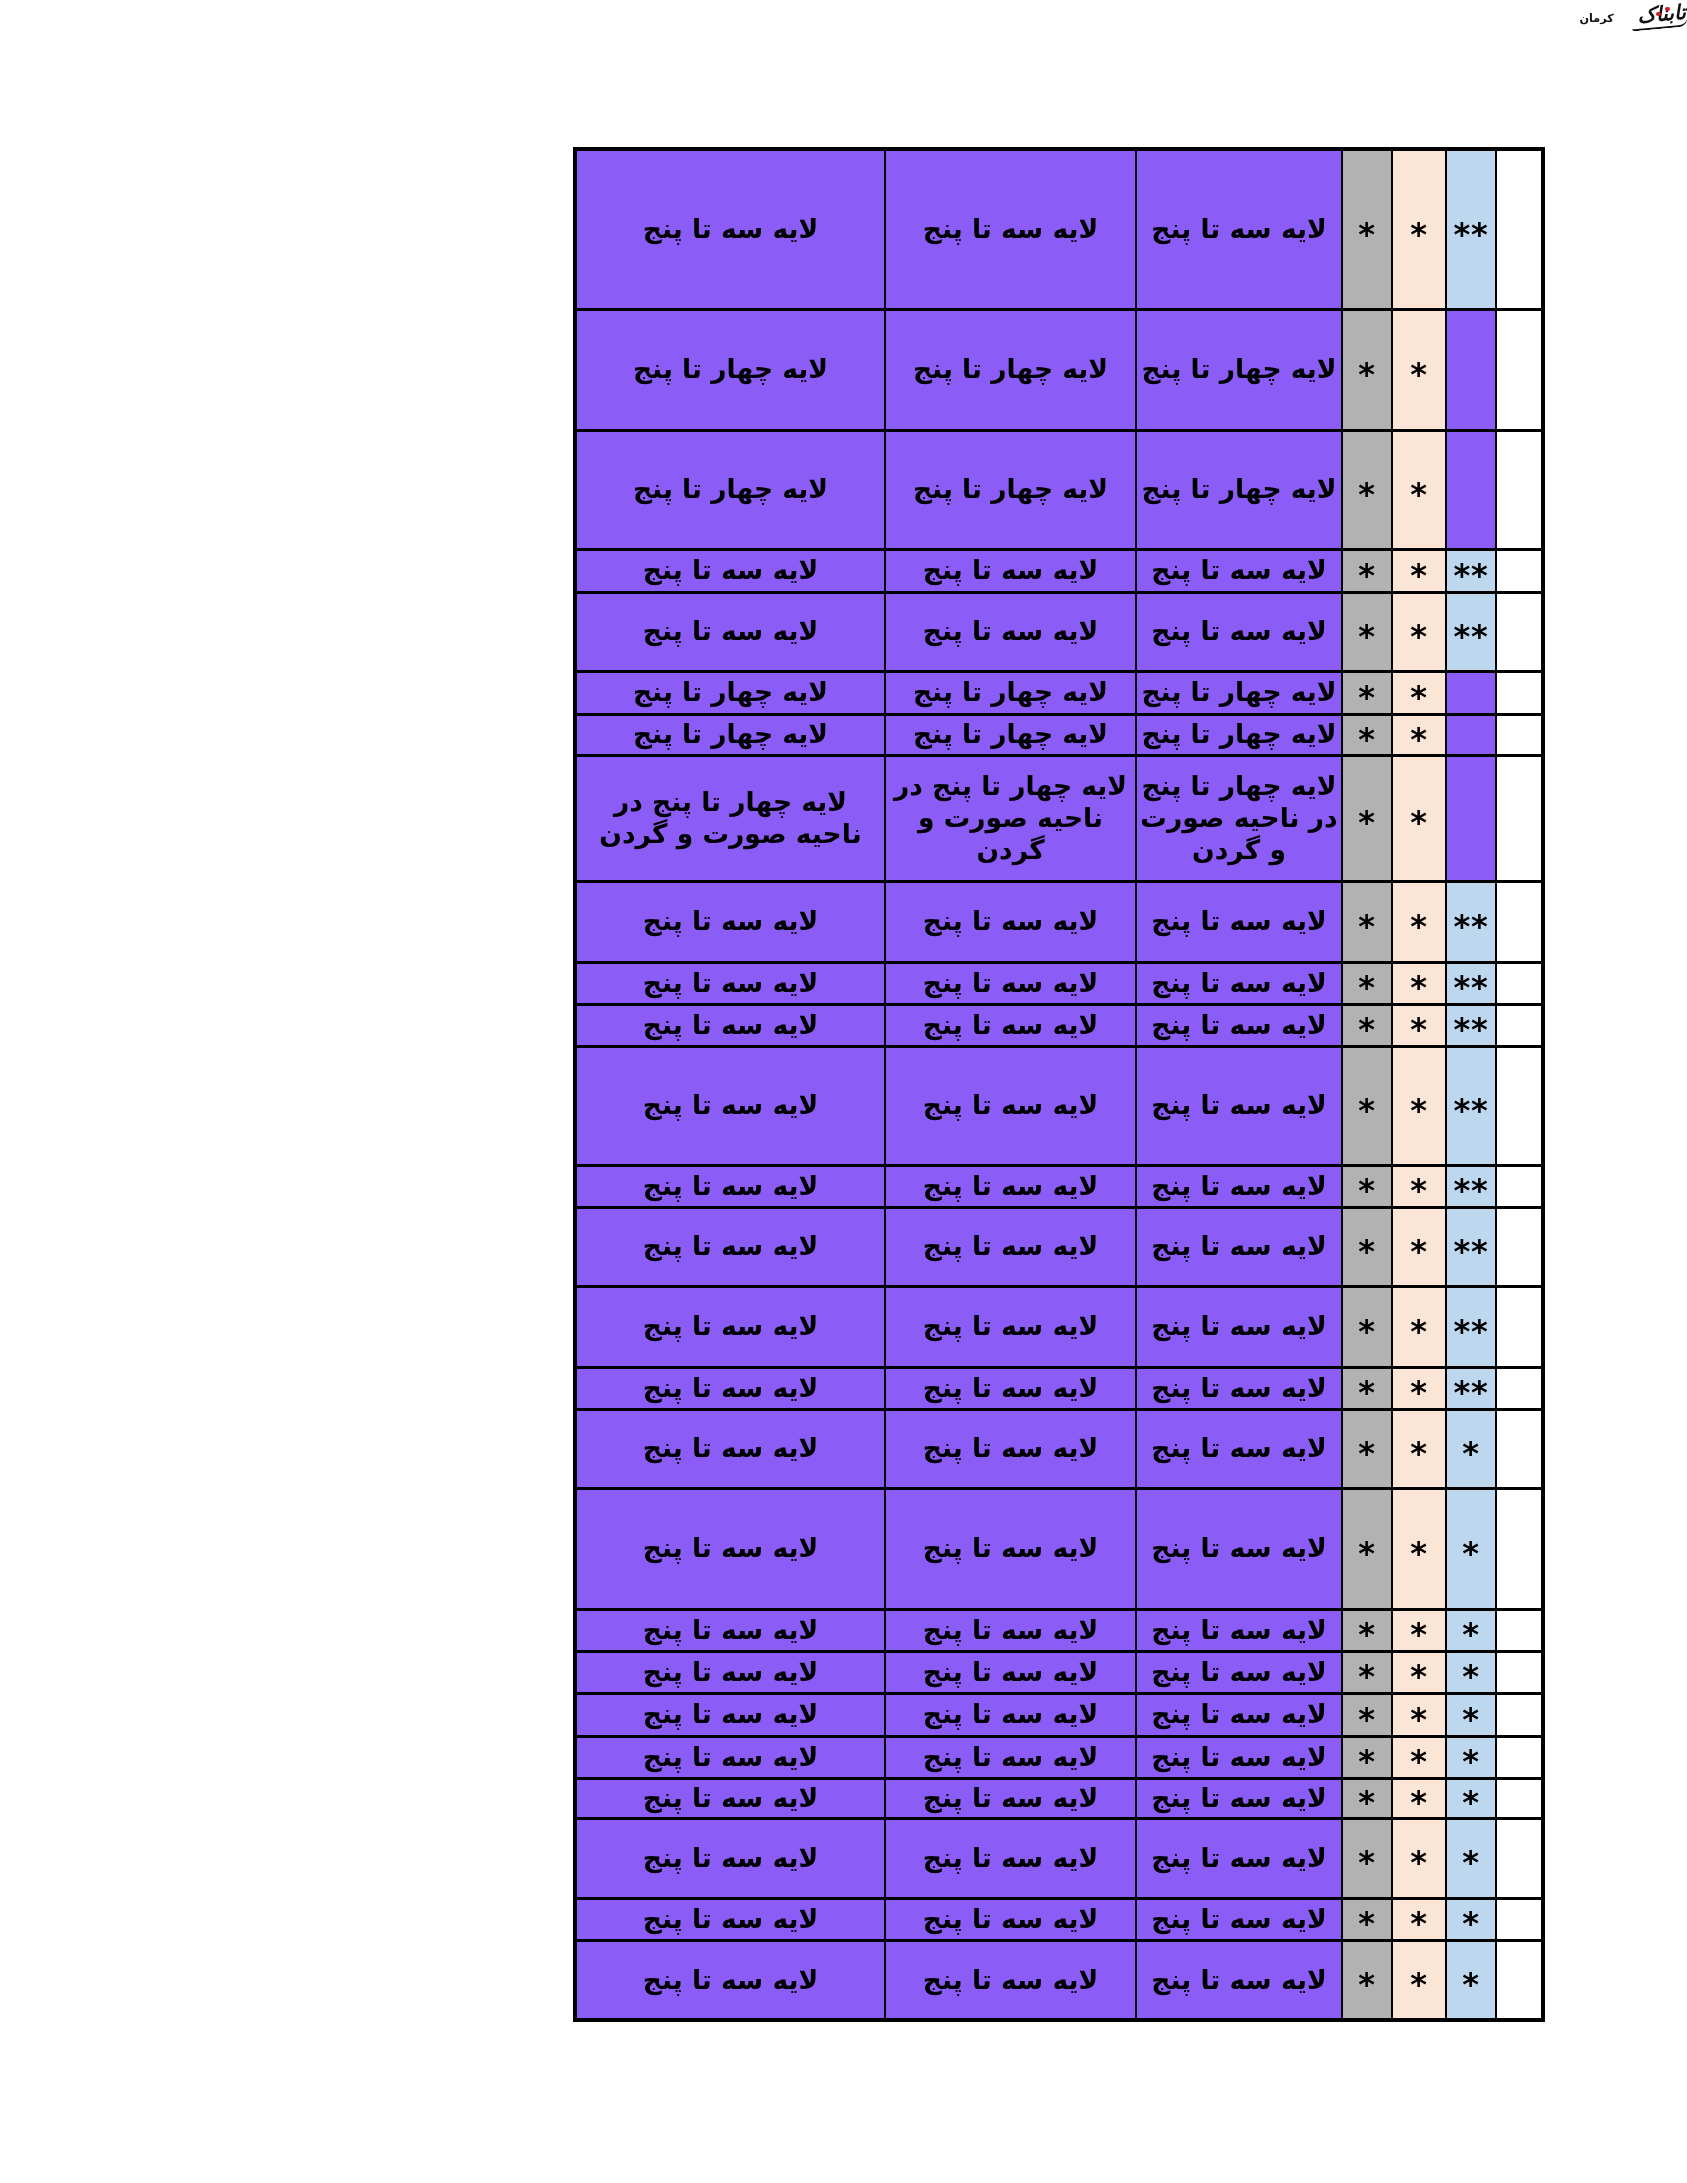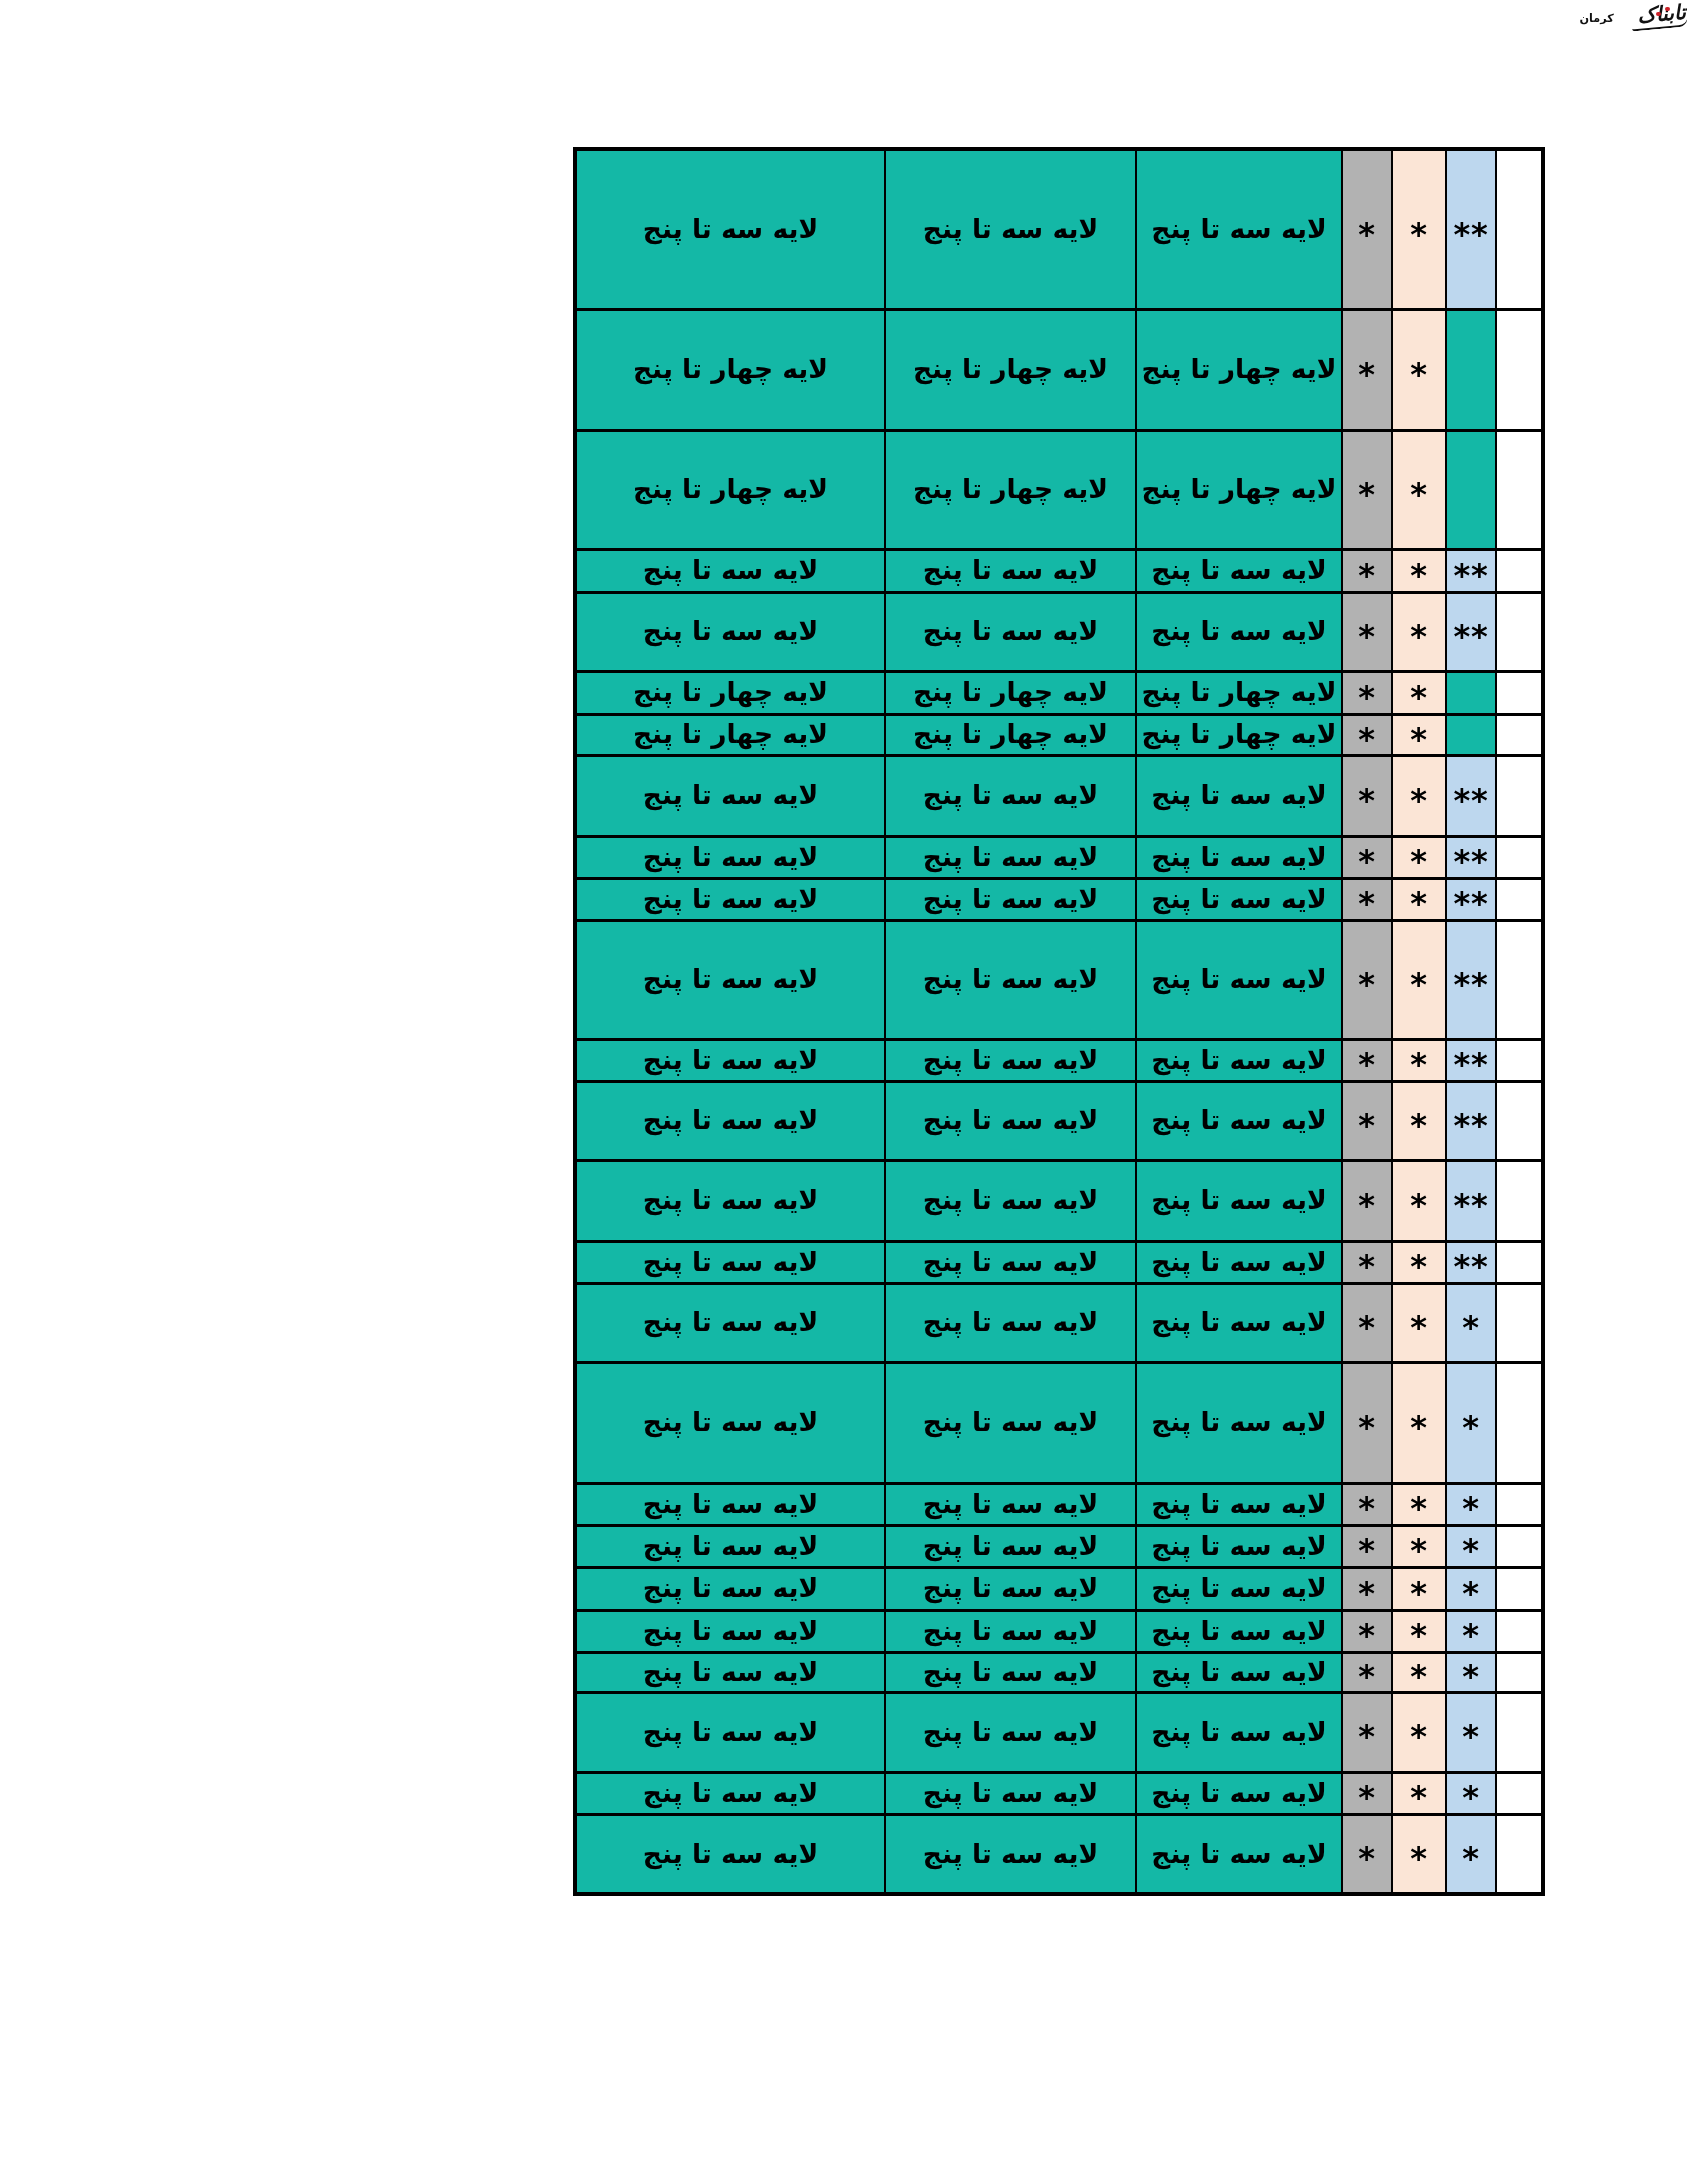--- a/index.html
+++ b/index.html
@@ -61,21 +61,21 @@
   .logo-dot-a{right:17px;top:4px;}
   .logo-dot-b{right:26.5px;top:9.3px;}
 
   
   table.grid{
     position:absolute;
     left:573px;
     top:147px;
     border-collapse:collapse;
     table-layout:fixed;
-    background:#14b8a6;
+    background:#8b5cf6;
     border:4.6px solid var(--border);
   }
   col.w1{width:310px}
   col.w2{width:251px}
   col.w3{width:206px}
   col.wg{width:50px}
   col.wp{width:54px}
   col.wb{width:50px}
   col.we{width:47px}
 
@@ -190,20 +190,33 @@
         </tr>
         <tr style="height: 41px;">
           <td class="t c1" dir="rtl">لایه چهار تا پنج</td>
           <td class="t c2" dir="rtl">لایه چهار تا پنج</td>
           <td class="t c3" dir="rtl">لایه چهار تا پنج</td>
           <td class="s gray"><span class="star-glyph">*</span></td>
           <td class="s peach"><span class="star-glyph">*</span></td>
           <td class="s blue"><span class="star-glyph"></span></td>
           <td class="e"></td>
         </tr>
+        <tr style="height: 126px;">
+          <td class="t c1" dir="rtl">لایه چهار تا پنج در
+ناحیه صورت و گردن</td>
+          <td class="t c2" dir="rtl">لایه چهار تا پنج در
+ناحیه صورت و گردن</td>
+          <td class="t c3" dir="rtl">لایه چهار تا پنج
+در  ناحیه صورت
+و گردن</td>
+          <td class="s gray"><span class="star-glyph">*</span></td>
+          <td class="s peach"><span class="star-glyph">*</span></td>
+          <td class="s blue"><span class="star-glyph"></span></td>
+          <td class="e"></td>
+        </tr>
         <tr style="height: 81px;">
           <td class="t c1" dir="rtl">لایه سه تا پنج</td>
           <td class="t c2" dir="rtl">لایه سه تا پنج</td>
           <td class="t c3" dir="rtl">لایه سه تا پنج</td>
           <td class="s gray"><span class="star-glyph">*</span></td>
           <td class="s peach"><span class="star-glyph">*</span></td>
           <td class="s blue filled"><span class="star-glyph">**</span></td>
           <td class="e"></td>
         </tr>
         <tr style="height: 42px;">

